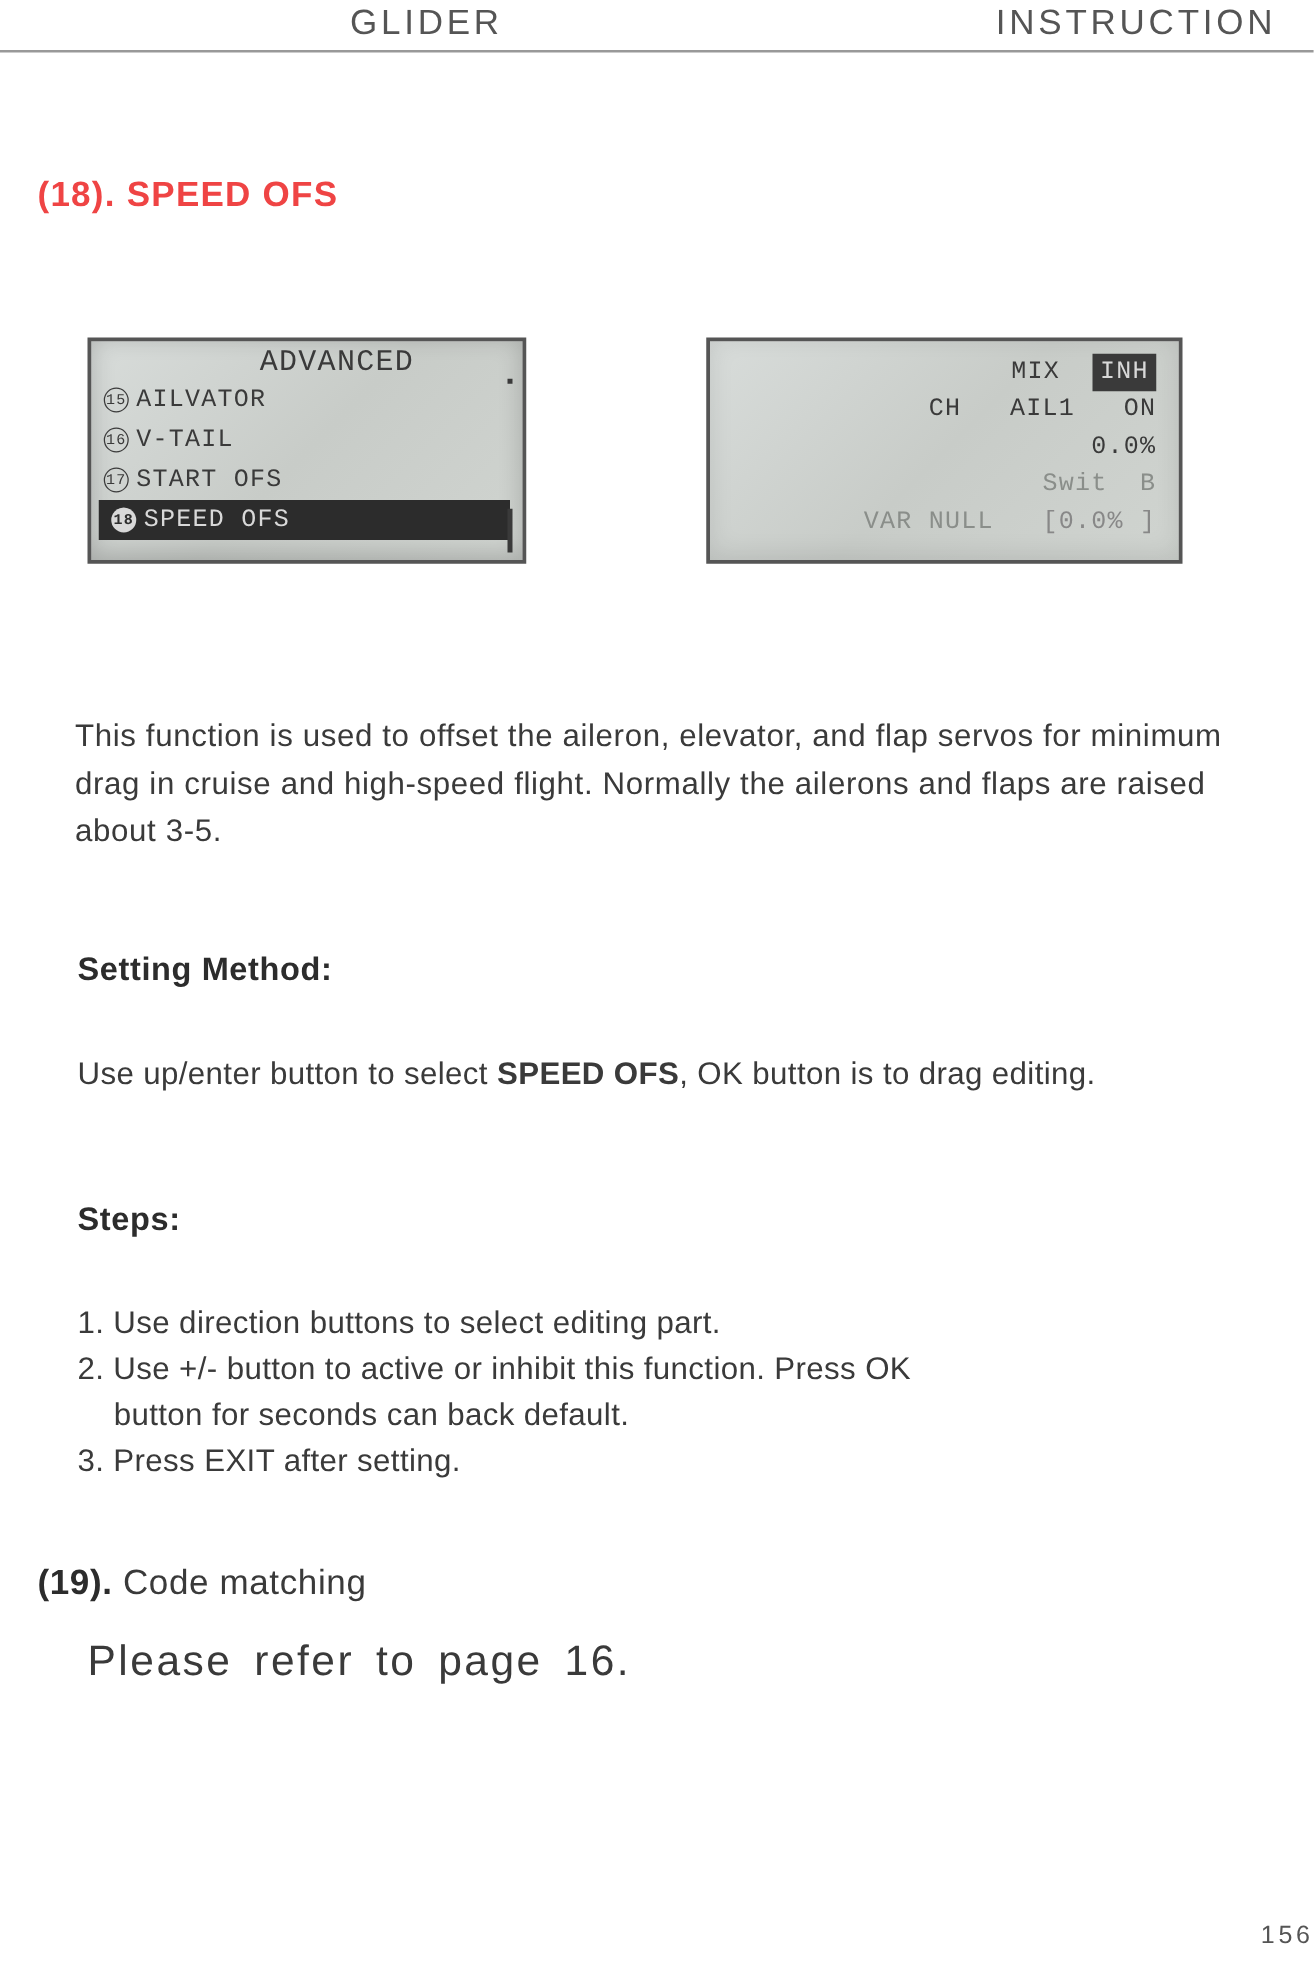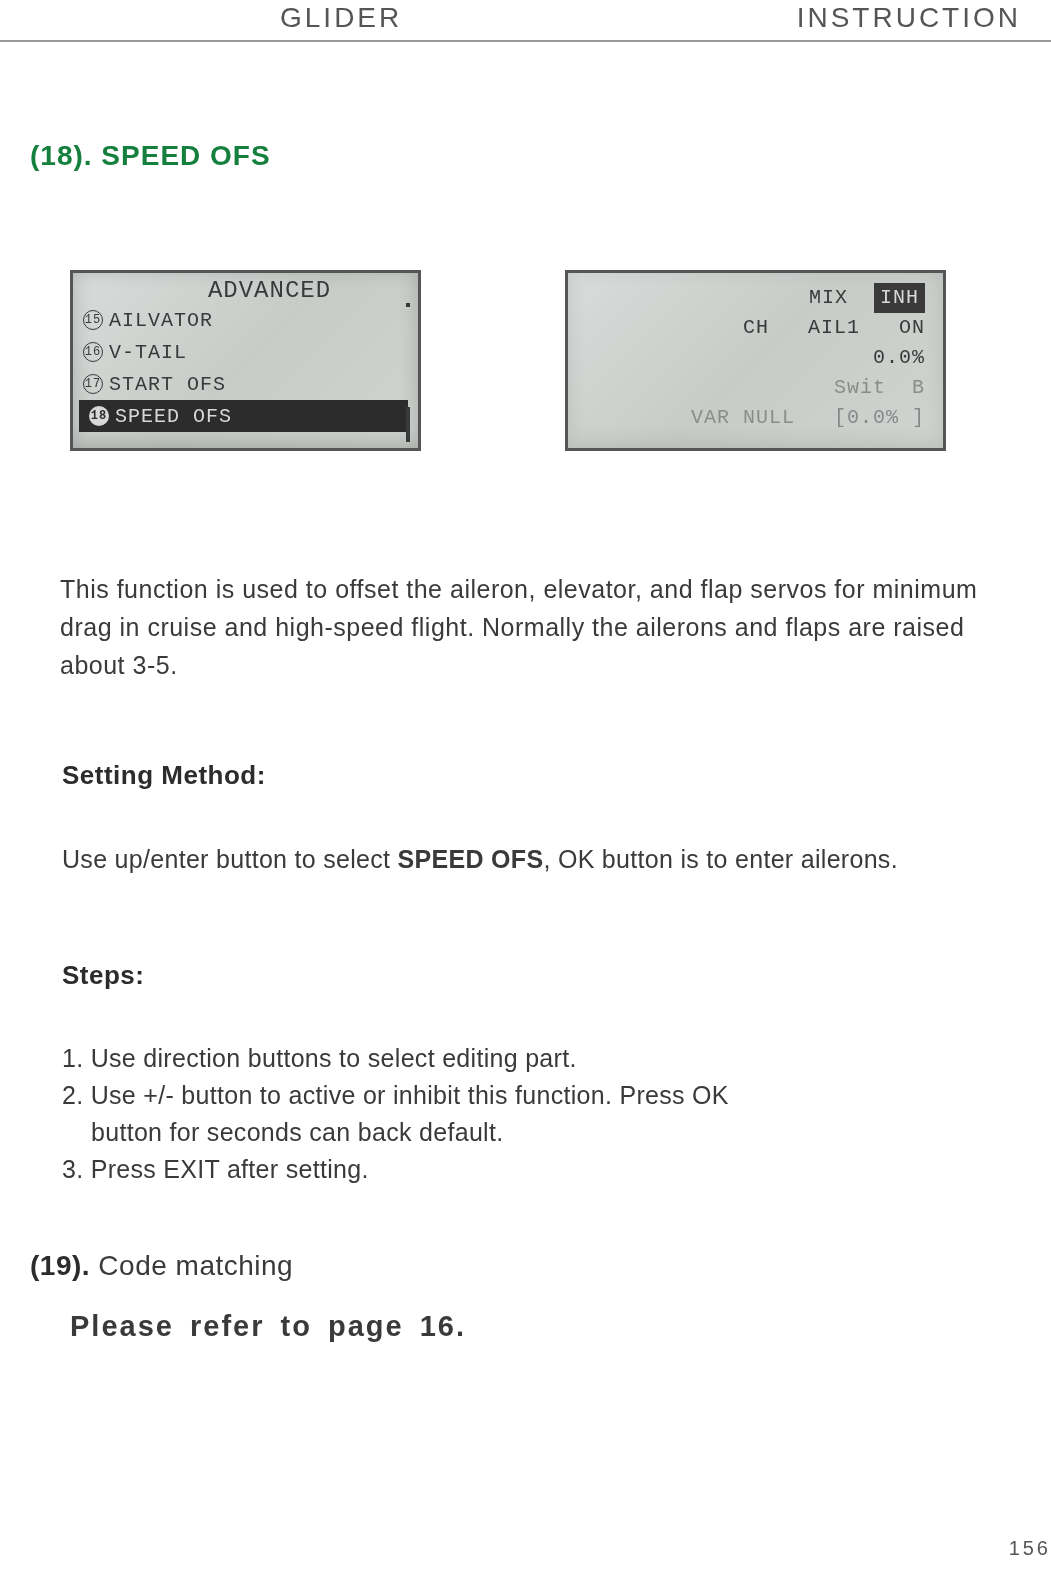--- a/index.html
+++ b/index.html
@@ -35,21 +35,21 @@
       right: 30px;
       letter-spacing: 3px;
       font-size: 28px;
       color: #555;
     }
     .title18 {
       position: absolute;
       top: 140px;
       left: 30px;
       font-weight: bold;
-      color: #15803d;
+      color: #ef4444;
       font-size: 28px;
       letter-spacing: 1px;
     }
     .lcd-box {
       position: absolute;
       border: 3px solid #555;
       background: linear-gradient(135deg, #d8dcda 0%, #c8ccc8 50%, #d0d4d0 100%);
       font-family: "Courier New", monospace;
     }
     .lcd-left {
@@ -199,25 +199,24 @@
       left: 30px;
       font-size: 28px;
       color: #3a3a3a;
       letter-spacing: 0.5px;
     }
     .title19 .bold { font-weight: bold; color: #2c2c2c; }
     .refer {
       position: absolute;
       top: 1310px;
       left: 70px;
-      font-size: 29px;
+      font-size: 34px;
       color: #3a3a3a;
       letter-spacing: 2px;
       word-spacing: 6px;
-      font-weight: bold;
     }
     .page-num {
       position: absolute;
       bottom: 15px;
       left: 0;
       right: 0;
       text-align: right;
       font-size: 20px;
       letter-spacing: 3px;
       color: #555;
@@ -275,21 +274,21 @@
       <span class="light-text">VAR</span>&nbsp;<span class="light-text">NULL</span>&nbsp;&nbsp;&nbsp;<span class="brack">[0.0%   ]</span>
     </div>
   </div>
 </div>
 
 <div class="desc">This function is used to offset the aileron, elevator, and flap servos for minimum drag in cruise and high-speed flight. Normally the ailerons and flaps are raised about 3-5.</div>
 
 <div class="setting-method">Setting Method:</div>
 
 <div class="usedown">
-  <span>Use up/enter button to select </span><b>SPEED OFS</b><span>, OK button is to enter ailerons.</span>
+  <span>Use up/enter button to select </span><b>SPEED OFS</b><span>, OK button is to drag editing.</span>
 </div>
 
 <div class="steps-h">Steps:</div>
 
 <div class="steps-list">
   <div>1. Use direction buttons to select editing part.</div>
   <div>2. Use +/- button to active or inhibit this function. Press OK</div>
   <div style="white-space:pre;">    button for seconds can back default.</div>
   <div>3. Press EXIT after setting.</div>
 </div>

